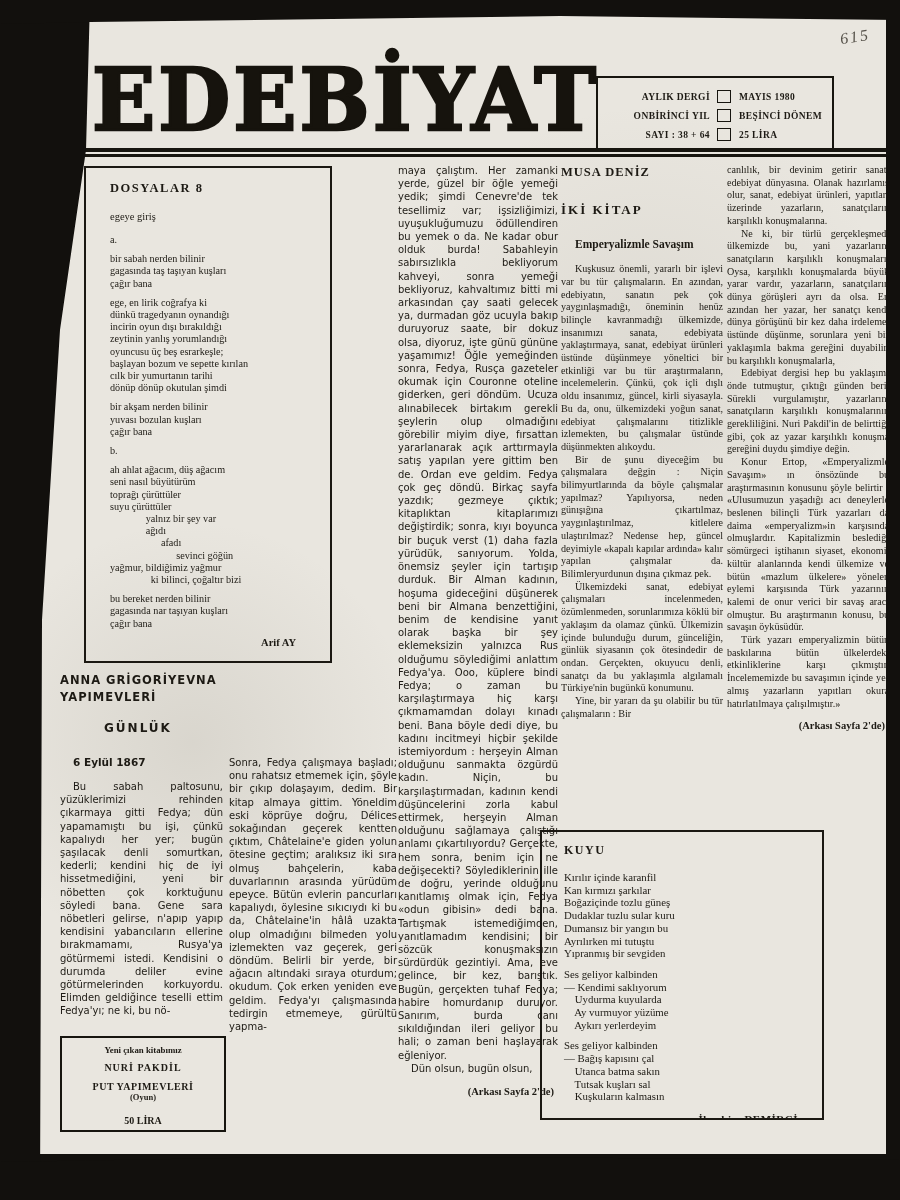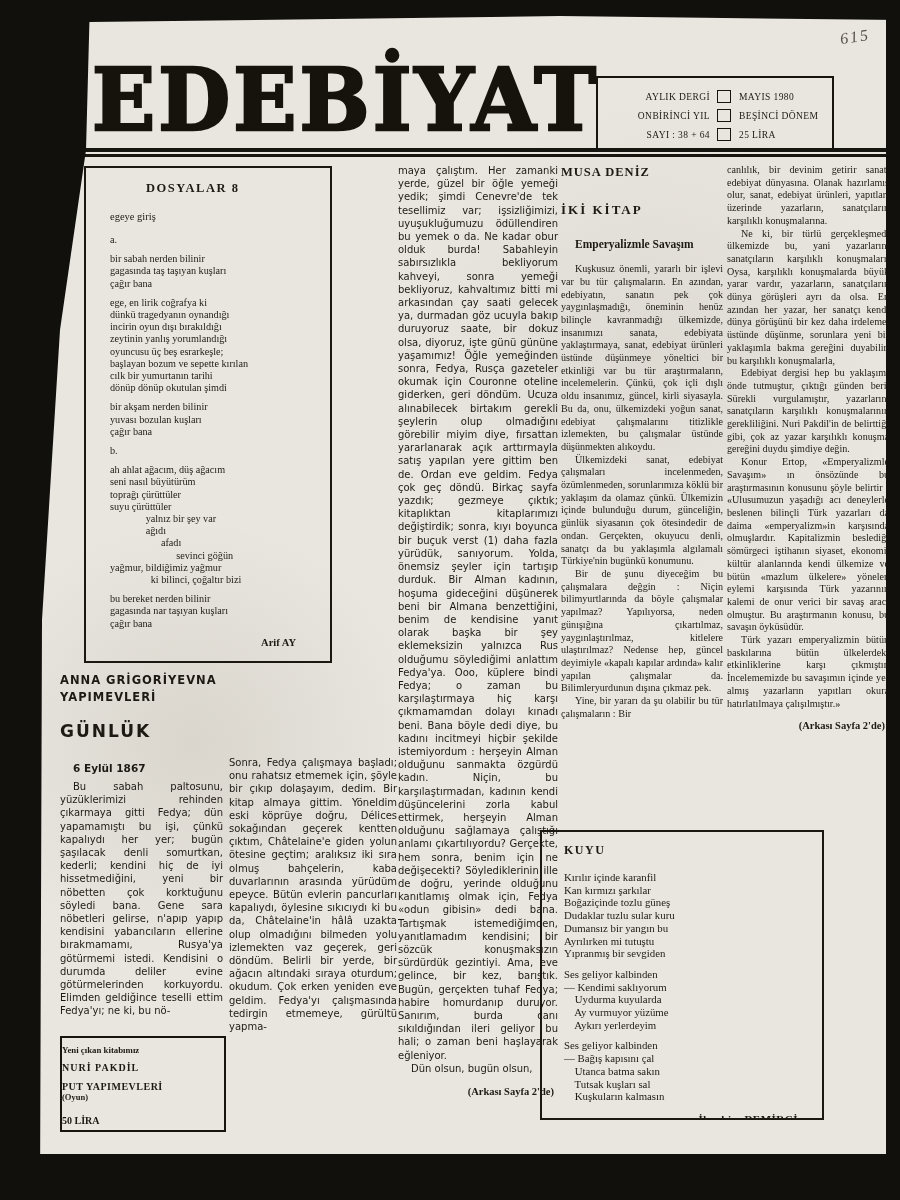--- a/index.html
+++ b/index.html
@@ -36,61 +36,61 @@
   .masthead{
     position:absolute;left:92px;top:56px;width:505px;height:90px;
     font-family:"DejaVu Serif",serif;font-weight:bold;font-size:83px;line-height:88px;
     letter-spacing:3px;color:#16130d;-webkit-text-stroke:2.5px #16130d;
     transform:scaleY(1.04);white-space:nowrap;
   }
   .infobox{
     position:absolute;left:596px;top:76px;width:238px;height:74px;
     border:2px solid #17150f;padding:9px 8px 0 4px;box-sizing:border-box;
   }
-  .inforow{display:flex;align-items:center;height:19px;font-size:9.5px;font-weight:normal;letter-spacing:.4px;}
+  .inforow{display:flex;align-items:center;height:19px;font-size:9.5px;font-weight:bold;letter-spacing:.4px;}
   .inforow .l{width:108px;text-align:right;padding-right:7px;}
   .inforow .sq{width:12px;height:11px;border:1.6px solid #17150f;flex:0 0 auto;}
   .inforow .r{padding-left:8px;text-align:left;}
   .rule-double{
     position:absolute;left:40px;top:148px;width:848px;height:10px;
     background:linear-gradient(#17150f 0 4px,transparent 4px 6px,#17150f 6px 9px,transparent 9px);
   }
 
   
   .poembox1{
     position:absolute;left:84px;top:166px;width:248px;height:497px;
     border:2px solid #1b1812;box-sizing:border-box;
     padding:13px 8px 0 24px;overflow:hidden;
   }
-  .poembox1 .ptitle{font-size:12.5px;font-weight:bold;letter-spacing:1.5px;margin-bottom:15px;margin-left:36px;}
+  .poembox1 .ptitle{font-size:12.5px;font-weight:bold;letter-spacing:1.5px;margin-bottom:15px;}
   .poembox1 .psub{font-size:10.5px;margin-bottom:12px;}
   .pline{white-space:pre;font-size:10.2px;line-height:12.2px;}
   .pline.gap{height:7px;}
   .poembox1 .pauthor{text-align:right;padding-right:26px;margin-top:7px;font-size:10.5px;font-weight:bold;}
 
   
   .diary-head{position:absolute;left:60px;top:672px;width:175px;
     font-family:"DejaVu Sans",sans-serif;}
   .diary-head .a{font-size:11.5px;font-weight:bold;letter-spacing:1px;line-height:17px;}
-  .diary-head .t{font-size:17px;font-weight:bold;letter-spacing:2px;margin-top:15px;}
+  .diary-head .t{font-size:12px;font-weight:bold;letter-spacing:2px;margin-top:15px;margin-left:44px;}
   .diary-head .d{font-size:10.5px;font-weight:bold;margin-top:21px;padding-left:13px;}
   .dcol{font-family:"DejaVu Sans",sans-serif;font-size:10px;line-height:13.2px;
     text-align:justify;position:absolute;}
   .dcol p{margin:0;text-indent:13px;}
   .cont p:first-child{text-indent:0;}
   .dcol1{left:60px;top:780px;width:163px;}
   .dcol2{left:229px;top:756px;width:168px;}
   .dcol3{left:398px;top:164px;width:160px;}
   .continued{text-align:right;font-family:"Liberation Serif",serif;font-weight:bold;
     font-size:10.5px;margin-top:10px;padding-right:4px;}
 
   
   .adbox{
     position:absolute;left:60px;top:1036px;width:166px;height:96px;
-    border:2px solid #17150f;box-sizing:border-box;padding-top:7px;
+    border:2px solid #17150f;box-sizing:border-box;text-align:center;padding-top:7px;
   }
   .adbox .s1{font-size:8.8px;font-weight:bold;}
   .adbox .s2{font-size:10px;font-weight:bold;letter-spacing:1px;margin-top:7px;}
   .adbox .s3{font-size:10px;font-weight:bold;letter-spacing:.5px;margin-top:8px;}
   .adbox .s4{font-size:8.5px;font-weight:bold;}
   .adbox .s5{font-size:10px;font-weight:bold;margin-top:13px;}
 
   
   .rcol{position:absolute;font-size:10.1px;line-height:12.7px;text-align:justify;}
   .rcol p{margin:0;text-indent:14px;}
@@ -210,22 +210,22 @@
   <div class="s4">(Oyun)</div>
   <div class="s5">50 LİRA</div>
 </div>
 
 <div class="rcol rcol1">
   <div class="rbyline">MUSA DENİZ</div>
   <div class="rtitle">İKİ KİTAP</div>
   <div class="rheading">Emperyalizmle Savaşım</div>
   <div>
       <p>Kuşkusuz önemli, yararlı bir işlevi var bu tür çalışmaların. En azından, edebiyatın, sanatın pek çok yaygınlaşmadığı, öneminin henüz bilinçle kavranmadığı ülkemizde, insanımızı sanata, edebiyata yaklaştırmaya, sanat, edebiyat ürünleri üstünde düşünmeye yöneltici bir etkinliği var bu tür araştırmaların, incelemelerin. Çünkü, çok içli dışlı oldu insanımız, güncel, kirli siyasayla. Bu da, onu, ülkemizdeki yoğun sanat, edebiyat çalışmalarını titizlikle izlemekten, bu çalışmalar üstünde düşünmekten alıkoydu.</p>
+      <p>Bir de şunu diyeceğim bu çalışmalara değgin : Niçin bilimyurtlarında da böyle çalışmalar yapılmaz? Yapılıyorsa, neden günışığına çıkartılmaz, yaygınlaştırılmaz, kitlelere ulaştırılmaz? Nedense hep, güncel deyimiyle «kapalı kapılar ardında» kalır yapılan çalışmalar da. Bilimleryurdunun dışına çıkmaz pek.</p>
       <p>Ülkemizdeki sanat, edebiyat çalışmaları incelenmeden, özümlenmeden, sorunlarımıza köklü bir yaklaşım da olamaz çünkü. Ülkemizin içinde bulunduğu durum, günceliğin, günlük siyasanın çok ötesindedir de ondan. Gerçekten, okuyucu denli, sanatçı da bu yaklaşımla algılamalı Türkiye'nin bugünkü konumunu.</p>
-      <p>Bir de şunu diyeceğim bu çalışmalara değgin : Niçin bilimyurtlarında da böyle çalışmalar yapılmaz? Yapılıyorsa, neden günışığına çıkartılmaz, yaygınlaştırılmaz, kitlelere ulaştırılmaz? Nedense hep, güncel deyimiyle «kapalı kapılar ardında» kalır yapılan çalışmalar da. Bilimleryurdunun dışına çıkmaz pek.</p>
       <p>Yine, bir yararı da şu olabilir bu tür çalışmaların : Bir</p>
     </div>
 </div>
 <div class="rcol rcol2 cont">
   <div>
       <p>canlılık, bir devinim getirir sanat, edebiyat dünyasına. Olanak hazırlamış olur, sanat, edebiyat ürünleri, yapıtları üzerinde yazarların, sanatçıların karşılıklı konuşmalarına.</p>
       <p>Ne ki, bir türlü gerçekleşmedi ülkemizde bu, yani yazarların, sanatçıların karşılıklı konuşmaları. Oysa, karşılıklı konuşmalarda büyük yarar vardır, yazarların, sanatçıların dünya görüşleri ayrı da olsa. En azından her yazar, her sanatçı kendi dünya görüşünü bir kez daha irdeleme, üstünde düşünme, sorunlara yeni bir yaklaşımla bakma gereğini duyabilir, bu karşılıklı konuşmalarla,</p>
       <p>Edebiyat dergisi hep bu yaklaşımı önde tutmuştur, çıktığı günden beri. Sürekli vurgulamıştır, yazarların, sanatçıların karşılıklı konuşmalarının gerekliliğini. Nuri Pakdil'in de belirttiği gibi, çok az yazar karşılıklı konuşma gereğini duydu şimdiye değin.</p>
       <p>Konur Ertop, «Emperyalizmle Savaşım» ın önsözünde bu araştırmasının konusunu şöyle belirtir : «Ulusumuzun yaşadığı acı deneylerle beslenen bilinçli Türk yazarları da daima «emperyalizm»in karşısında olmuşlardır. Kapitalizmin beslediği sömürgeci iştihanın siyaset, ekonomi, kültür alanlarında kendi ülkemize ve bütün «mazlum ülkelere» yönelen eylemi karşısında Türk yazarının kalemi de onur verici bir savaş aracı olmuştur. Bu araştırmanın konusu, bu savaşın öyküsüdür.</p>
       <p>Türk yazarı emperyalizmin bütün baskılarına bütün ülkelerdeki etkinliklerine karşı çıkmıştır. İncelememizde bu savaşımın içinde yer almış yazarların yapıtları okura hatırlatılmaya çalışılmıştır.»</p>

